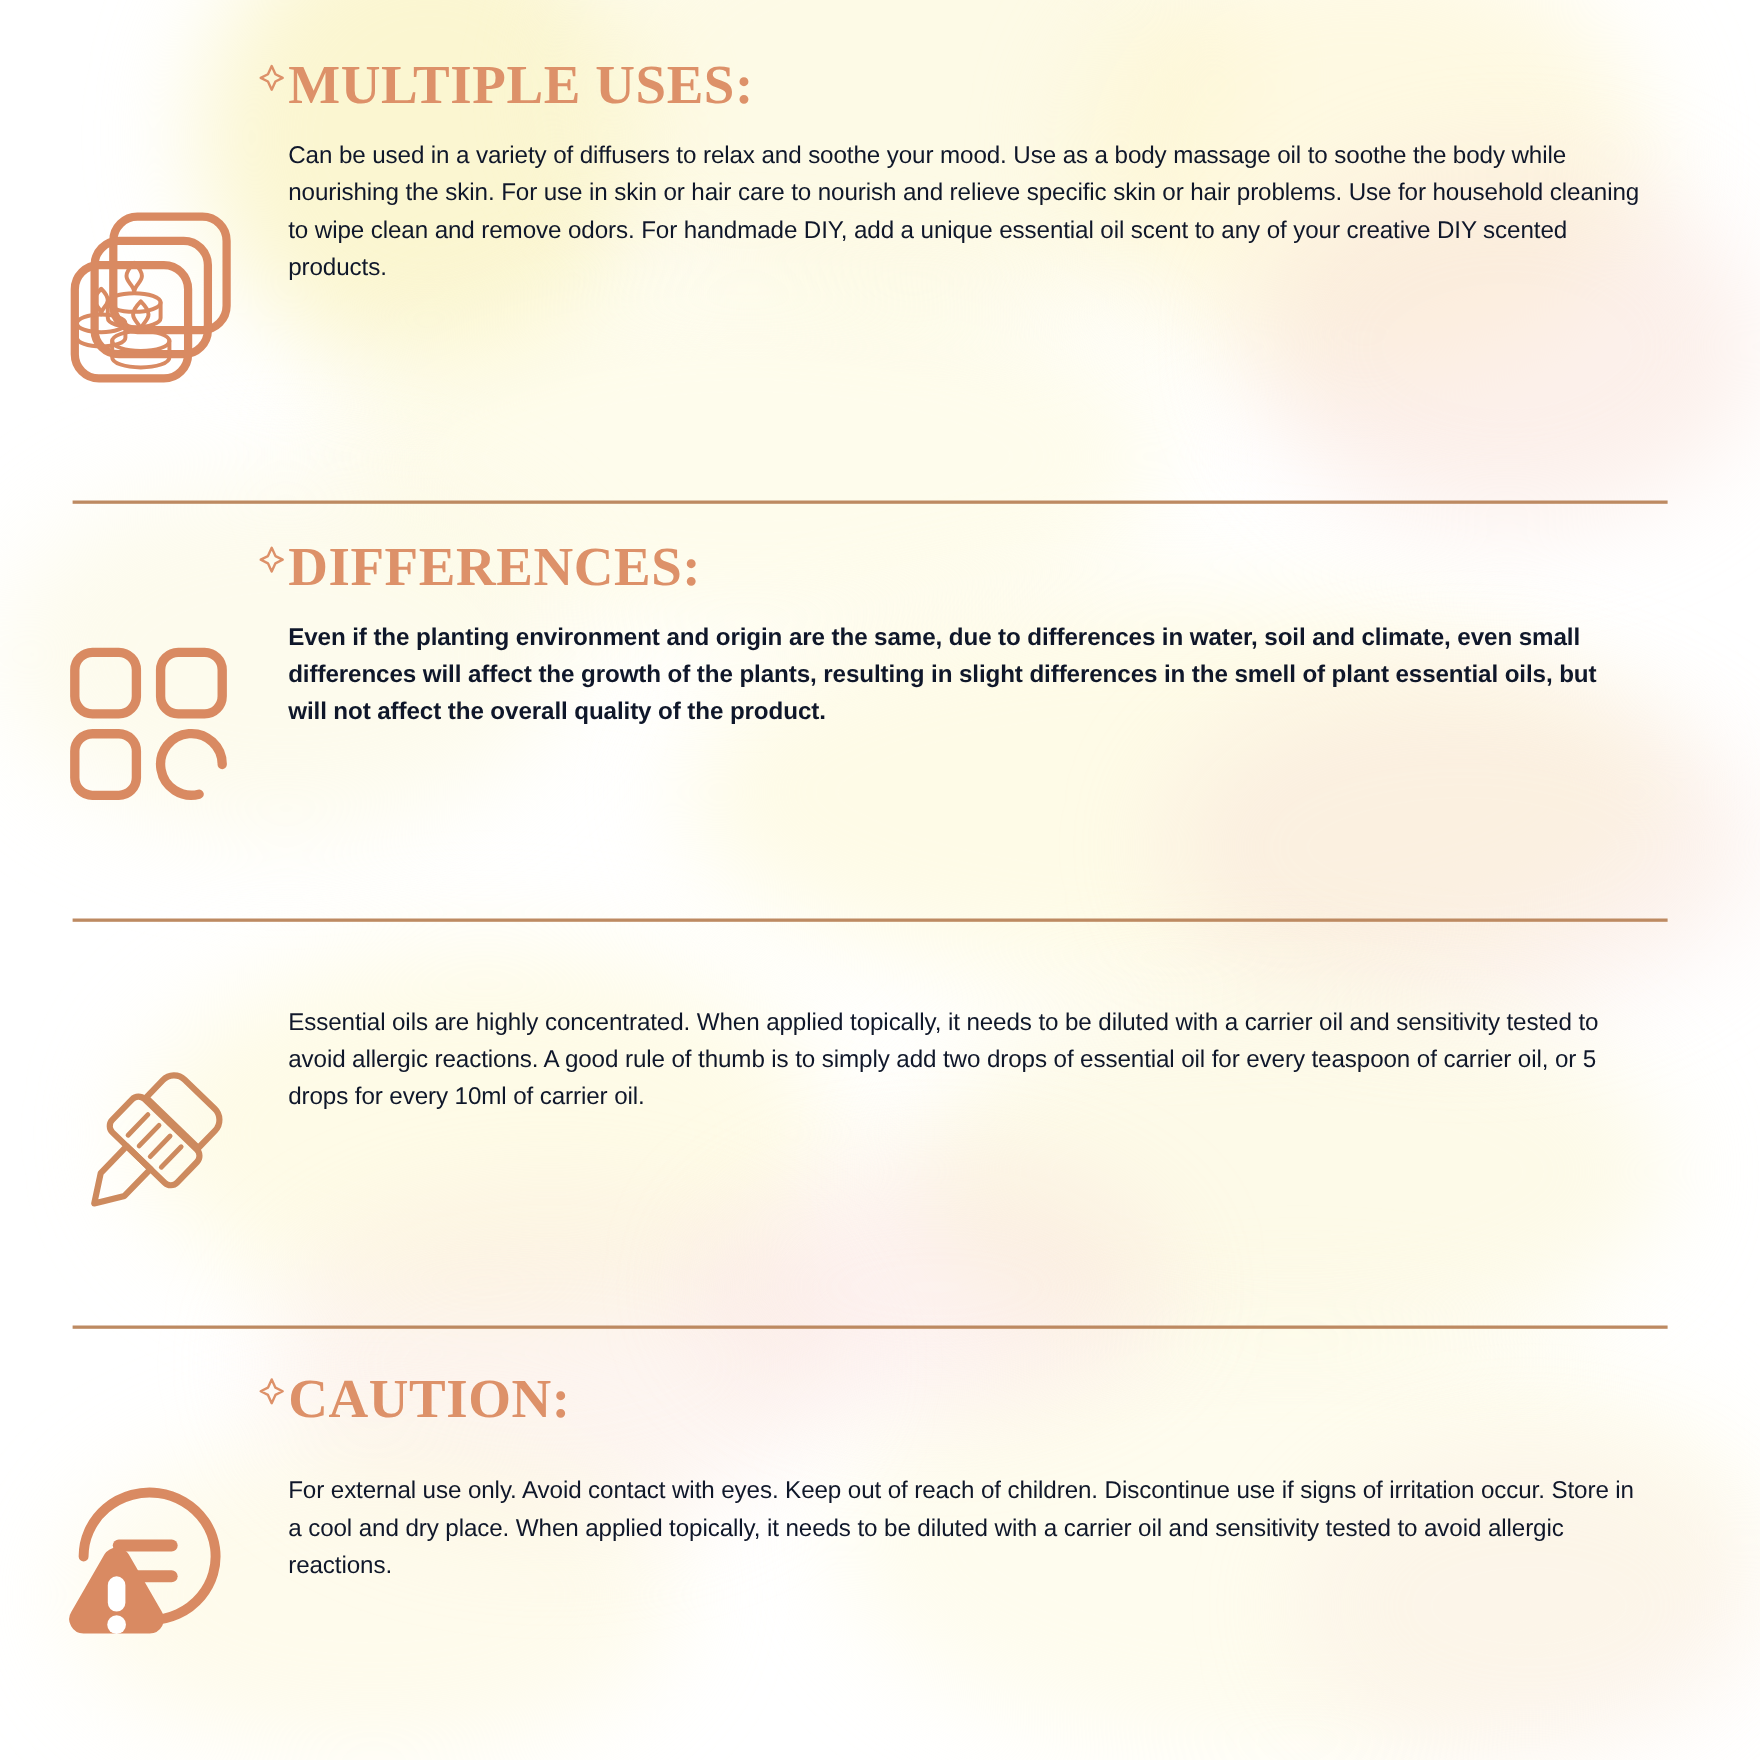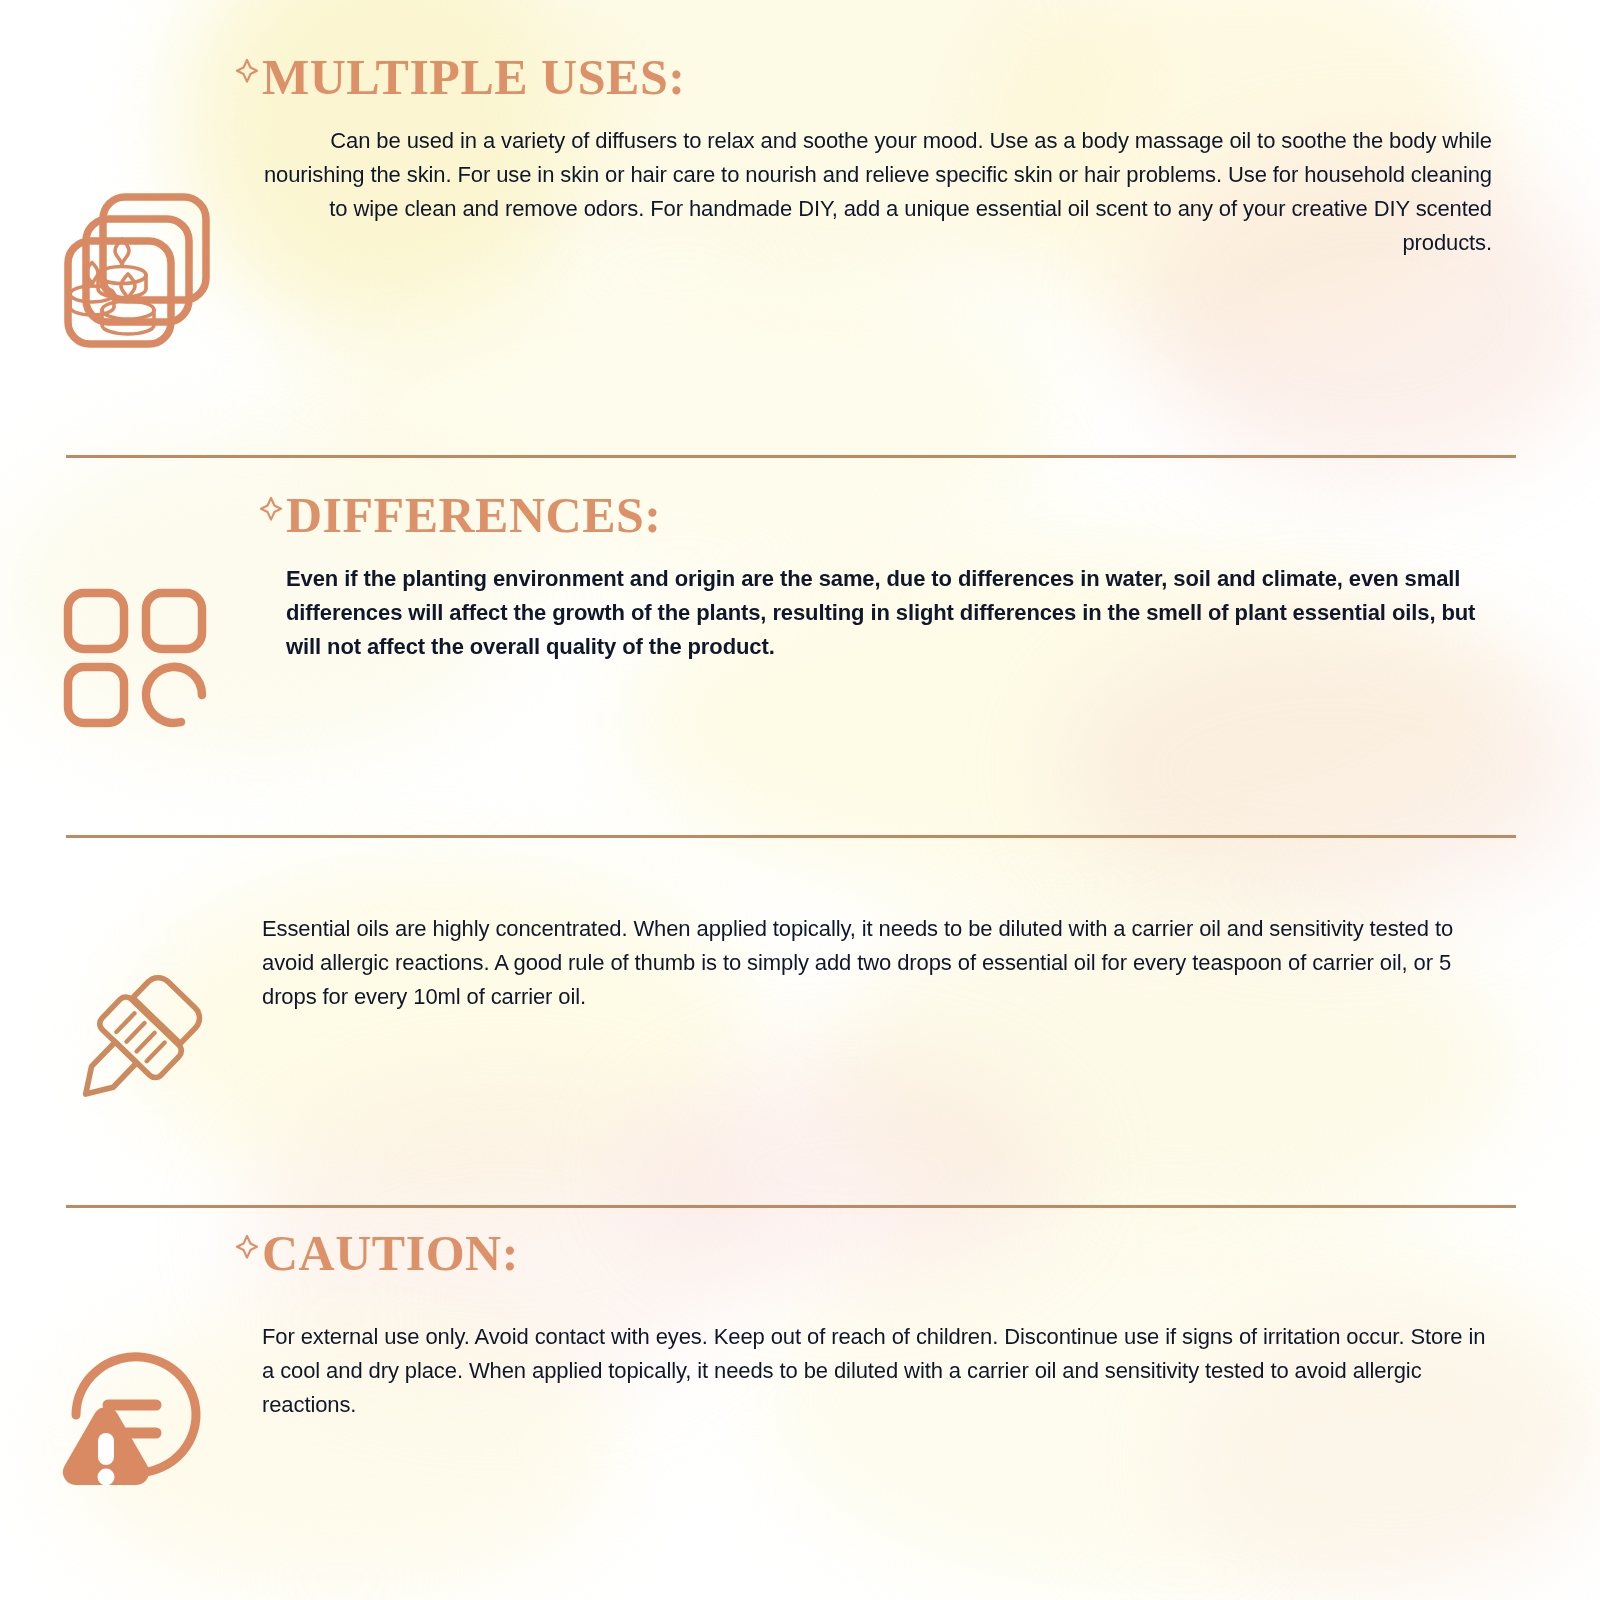--- a/index.html
+++ b/index.html
@@ -167,21 +167,21 @@
             <path d="M20 114 v13 a22 8 0 0 0 44 0 v-13"></path>
             <path d="M42 106 c0-6 -6-8 -6-13 c0-4.5 3.5-8 6-10.5 c2.5 2.5 6 6 6 10.5 c0 5 -6 7 -6 13z"></path>
 
             <ellipse cx="78" cy="130" rx="26" ry="9"></ellipse>
             <path d="M52 130 v15 a26 9 0 0 0 52 0 v-15"></path>
             <path d="M78 121 c0-7 -7-9 -7-15 c0-5 4-9 7-12 c3 3 7 7 7 12 c0 6 -7 8 -7 15z"></path>
           </g>
         </svg>
       </div>
 
-      <div class="sec-body" style="top:52px;text-align:right;">
+      <div class="sec-body" style="top:52px;">
         <div class="heading-row">
           <svg class="sparkle" viewBox="0 0 26 30">
             <path d="M13 4 L16.4 11.5 L23 14.8 L16.4 18.1 L13 25.6 L9.6 18.1 L3 14.8 L9.6 11.5 Z" fill="none" stroke="#dd9169" stroke-width="2.2" stroke-linejoin="round"></path>
           </svg>
           <div class="heading">MULTIPLE USES:</div>
         </div>
         <div class="body-text" style="margin-top:22px;">
           <p>Can be used in a variety of diffusers to relax and soothe your mood. Use as a body massage oil to soothe the body while nourishing the skin. For use in skin or hair care to nourish and relieve specific skin or hair problems. Use for household cleaning to wipe clean and remove odors. For handmade DIY, add a unique essential oil scent to any of your creative DIY scented products.</p>
         </div>
       </div>
@@ -195,21 +195,21 @@
         <svg width="170" height="160" viewBox="0 0 170 160" fill="none">
           <g stroke="#d98a62" stroke-width="8.5" fill="none" stroke-linejoin="round">
             <rect x="18" y="18" width="56" height="56" rx="16"></rect>
             <rect x="96" y="18" width="56" height="56" rx="16"></rect>
             <rect x="18" y="92" width="56" height="56" rx="16"></rect>
             <path d="M152 120 a28 28 0 1 0 -21 27" stroke-linecap="round"></path>
           </g>
         </svg>
       </div>
 
-      <div class="sec-body" style="top:20px;margin-left:24px;">
+      <div class="sec-body" style="top:20px;">
         <div class="heading-row">
           <svg class="sparkle" viewBox="0 0 26 30">
             <path d="M13 4 L16.4 11.5 L23 14.8 L16.4 18.1 L13 25.6 L9.6 18.1 L3 14.8 L9.6 11.5 Z" fill="none" stroke="#dd9169" stroke-width="2.2" stroke-linejoin="round"></path>
           </svg>
           <div class="heading">DIFFERENCES:</div>
         </div>
         <div class="body-text" style="margin-top:22px;font-weight:bold;">
           <p>Even if the planting environment and origin are the same, due to differences in water, soil and climate, even small differences will affect the growth of the plants, resulting in slight differences in the smell of plant essential oils, but will not affect the overall quality of the product.</p>
         </div>
       </div>
@@ -254,21 +254,21 @@
 
           <line x1="58" y1="80" x2="106" y2="80" stroke="#d98a62" stroke-width="11" stroke-linecap="round"></line>
           <line x1="72" y1="108" x2="106" y2="108" stroke="#d98a62" stroke-width="11" stroke-linecap="round"></line>
 
           <path d="M45 88 a13 13 0 0 1 22 0 l30 52 a13 13 0 0 1 -11 20 l-60 0 a13 13 0 0 1 -11 -20 z" fill="#d98a62"></path>
           <rect x="48" y="108" width="16" height="32" rx="8" fill="#ffffff"></rect>
           <circle cx="56" cy="152" r="8.5" fill="#ffffff"></circle>
         </svg>
       </div>
 
-      <div class="sec-body" style="top:8px;">
+      <div class="sec-body" style="top:26px;">
         <div class="heading-row">
           <svg class="sparkle" viewBox="0 0 26 30">
             <path d="M13 4 L16.4 11.5 L23 14.8 L16.4 18.1 L13 25.6 L9.6 18.1 L3 14.8 L9.6 11.5 Z" fill="none" stroke="#dd9169" stroke-width="2.2" stroke-linejoin="round"></path>
           </svg>
           <div class="heading">CAUTION:</div>
         </div>
         <div class="body-text" style="margin-top:42px;">
           <p>For external use only. Avoid contact with eyes. Keep out of reach of children. Discontinue use if signs of irritation occur. Store in a cool and dry place. When applied topically, it needs to be diluted with a carrier oil and sensitivity tested to avoid allergic reactions.</p>
         </div>
       </div>

